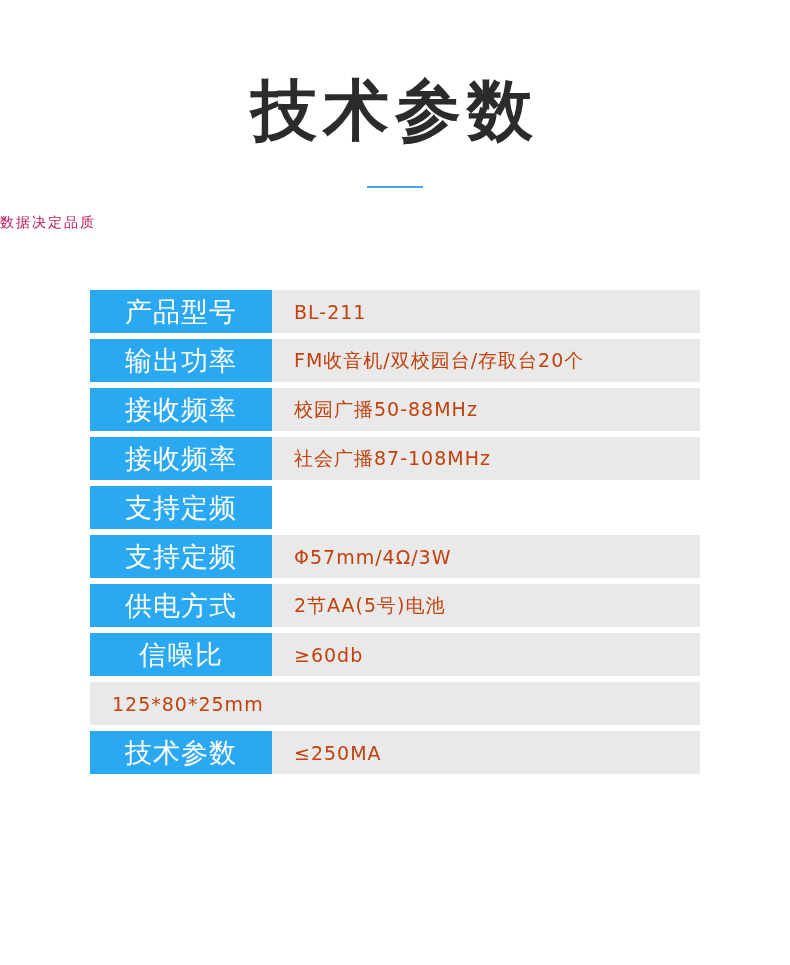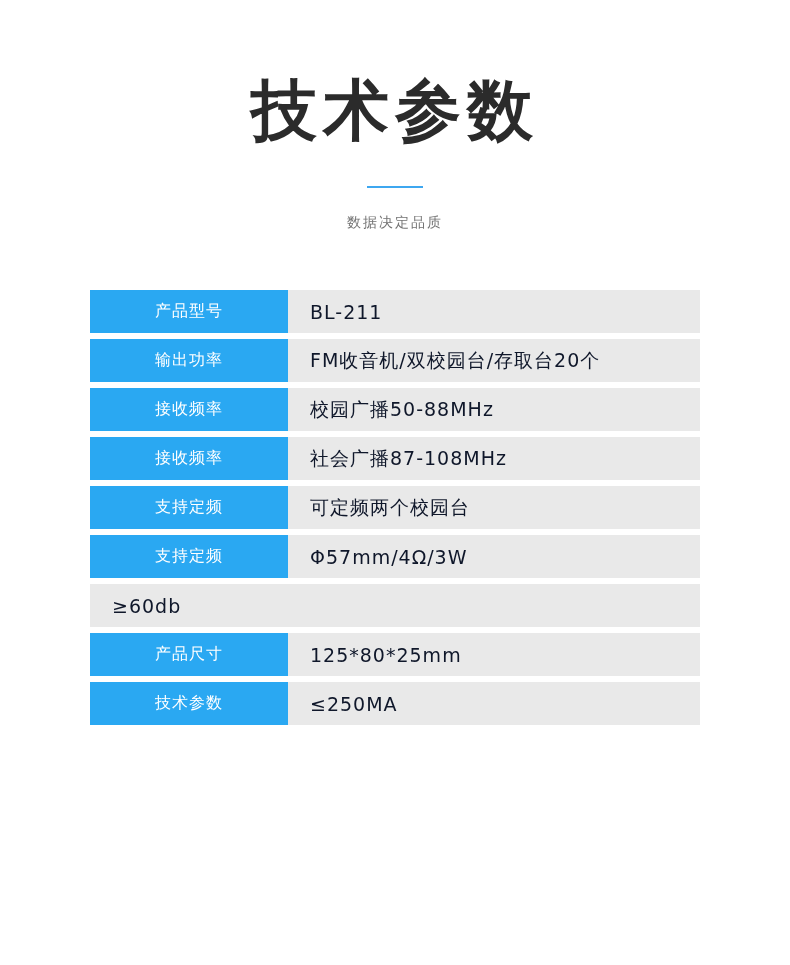--- a/index.html
+++ b/index.html
@@ -33,54 +33,54 @@
     display: flex;
     justify-content: center;
     margin-top: 42px;
   }
   .divider {
     width: 56px;
     height: 2px;
     background: #3ea7f0;
   }
   .subtitle {
-    text-align: center;
+    text-align: left;
     font-size: 14px;
-    color: #737373;
+    color: #be185d;
     letter-spacing: 2px;
     margin-top: 26px;
   }
   .spec-table {
     margin: 58px auto 0 auto;
     width: 610px;
     display: flex;
     flex-direction: column;
     gap: 6px;
   }
   .spec-row {
     display: flex;
     height: 43px;
     align-items: stretch;
   }
   .spec-label {
-    width: 198px;
+    width: 182px;
     background: #2aa8f2;
     color: #ffffff;
-    font-size: 16px;
+    font-size: 27px;
     letter-spacing: 1px;
     display: flex;
     align-items: center;
     justify-content: center;
     box-sizing: border-box;
     font-family: "DejaVu Sans", "Liberation Sans", sans-serif;
   }
   .spec-value {
     flex: 1;
     background: #e9e9e9;
-    color: #0f172a;
+    color: #c2410c;
     font-size: 19px;
     letter-spacing: 1px;
     display: flex;
     align-items: center;
     padding-left: 22px;
     box-sizing: border-box;
     font-family: "DejaVu Sans", "Liberation Sans", sans-serif;
   }
 </style>
 </head>
@@ -113,37 +113,40 @@
       <div class="spec-value">校园广播50-88MHz</div>
     </div>
 
     <div class="spec-row">
       <div class="spec-label">接收频率</div>
       <div class="spec-value">社会广播87-108MHz</div>
     </div>
 
     <div class="spec-row">
       <div class="spec-label">支持定频</div>
-      <div class="spec-value">可定频两个校园台</div>
     </div>
 
 
 
     <div class="spec-row">
       <div class="spec-label">支持定频</div>
       <div class="spec-value">Φ57mm/4Ω/3W</div>
     </div>
 
+    <div class="spec-row">
+      <div class="spec-label">供电方式</div>
+      <div class="spec-value">2节AA(5号)电池</div>
+    </div>
 
     <div class="spec-row">
+      <div class="spec-label">信噪比</div>
       <div class="spec-value">≥60db</div>
     </div>
 
     <div class="spec-row">
-      <div class="spec-label">产品尺寸</div>
       <div class="spec-value">125*80*25mm</div>
     </div>
 
     <div class="spec-row">
       <div class="spec-label">技术参数</div>
       <div class="spec-value">≤250MA</div>
     </div>
 
   </div>
 </div>

